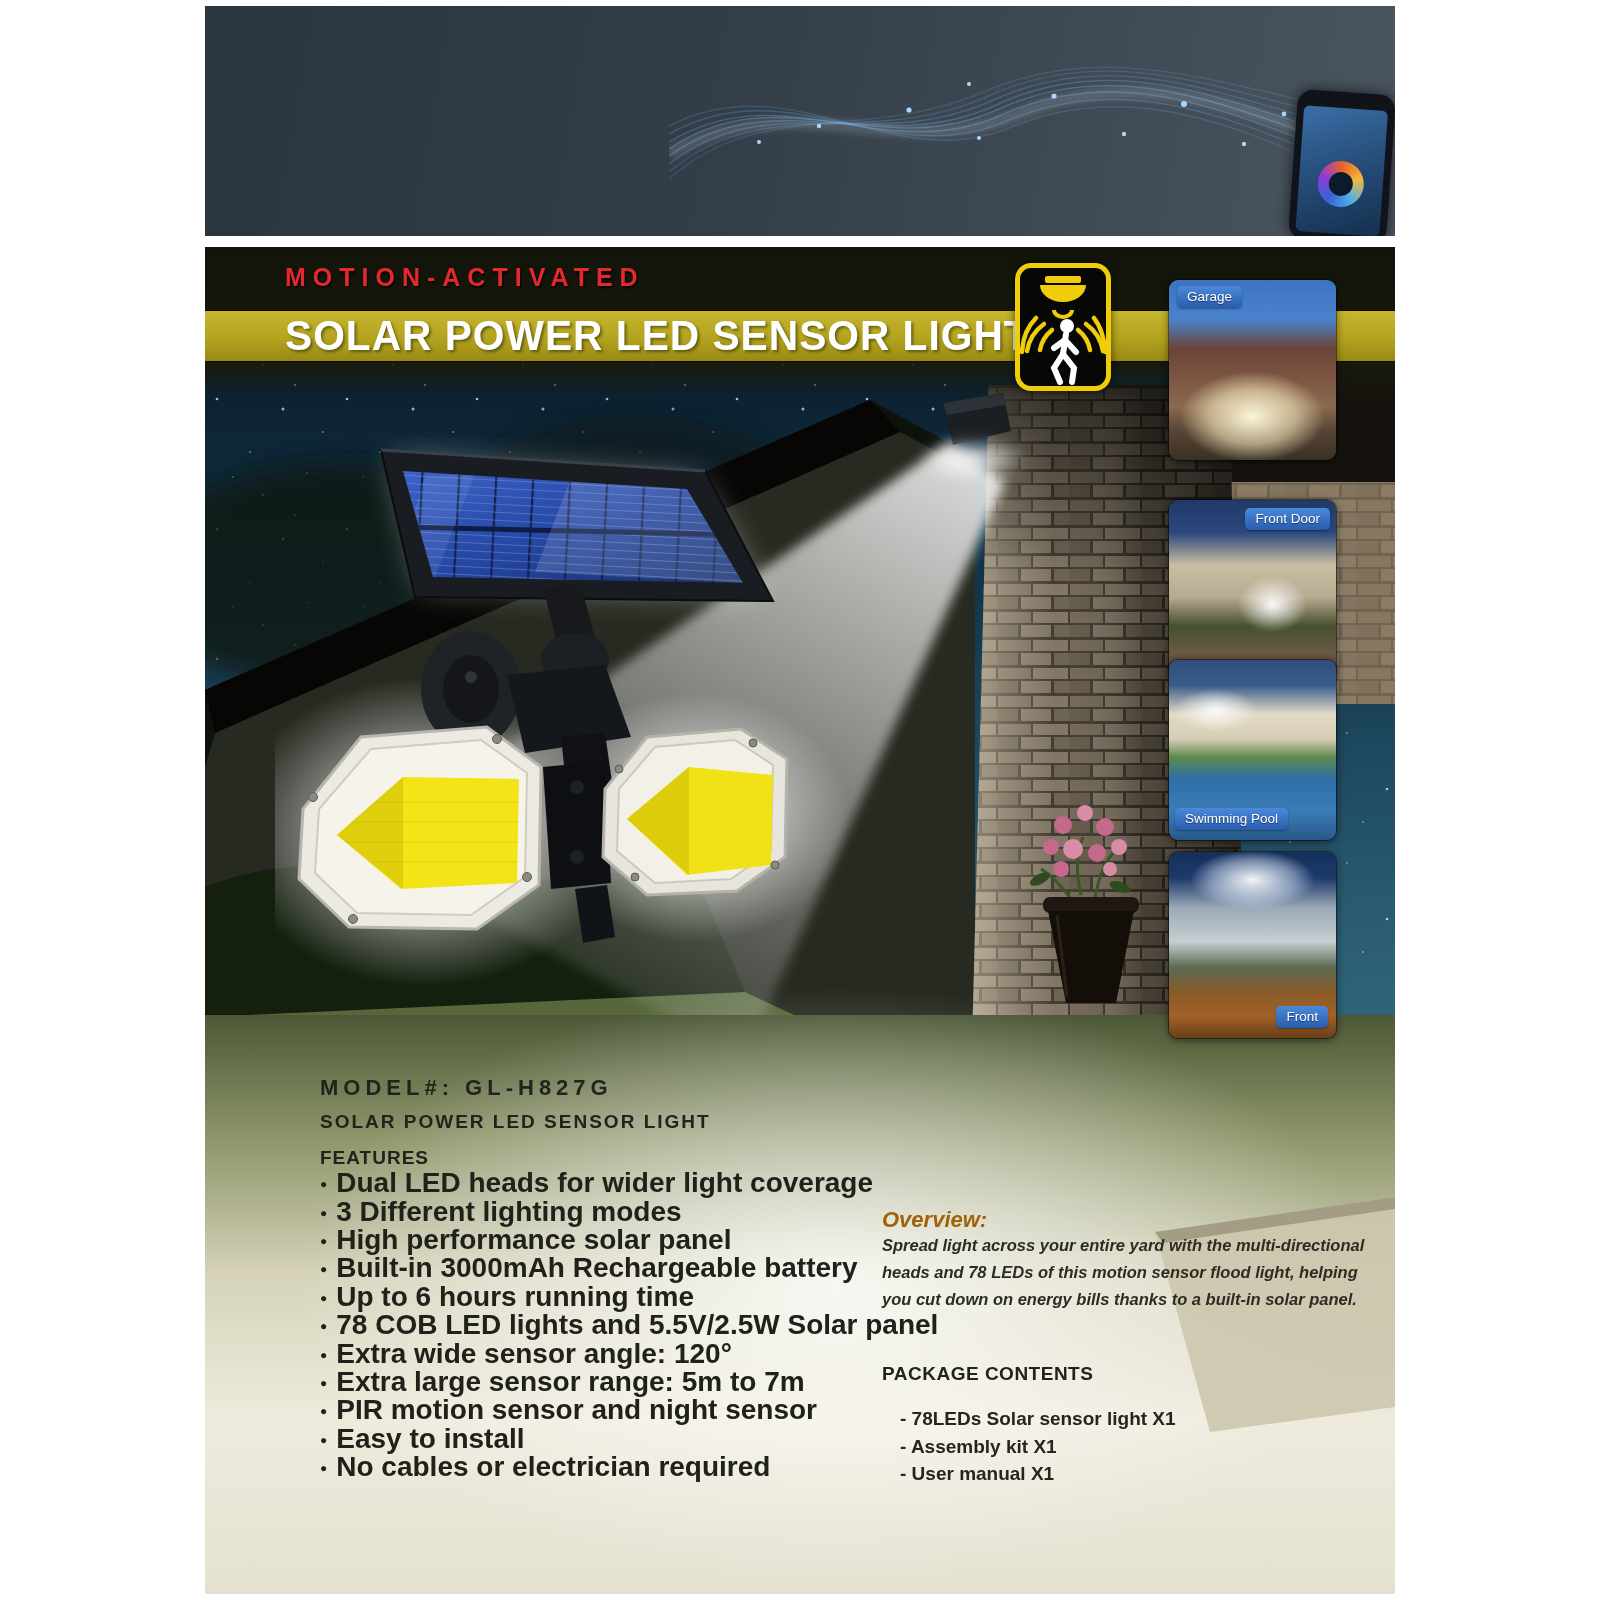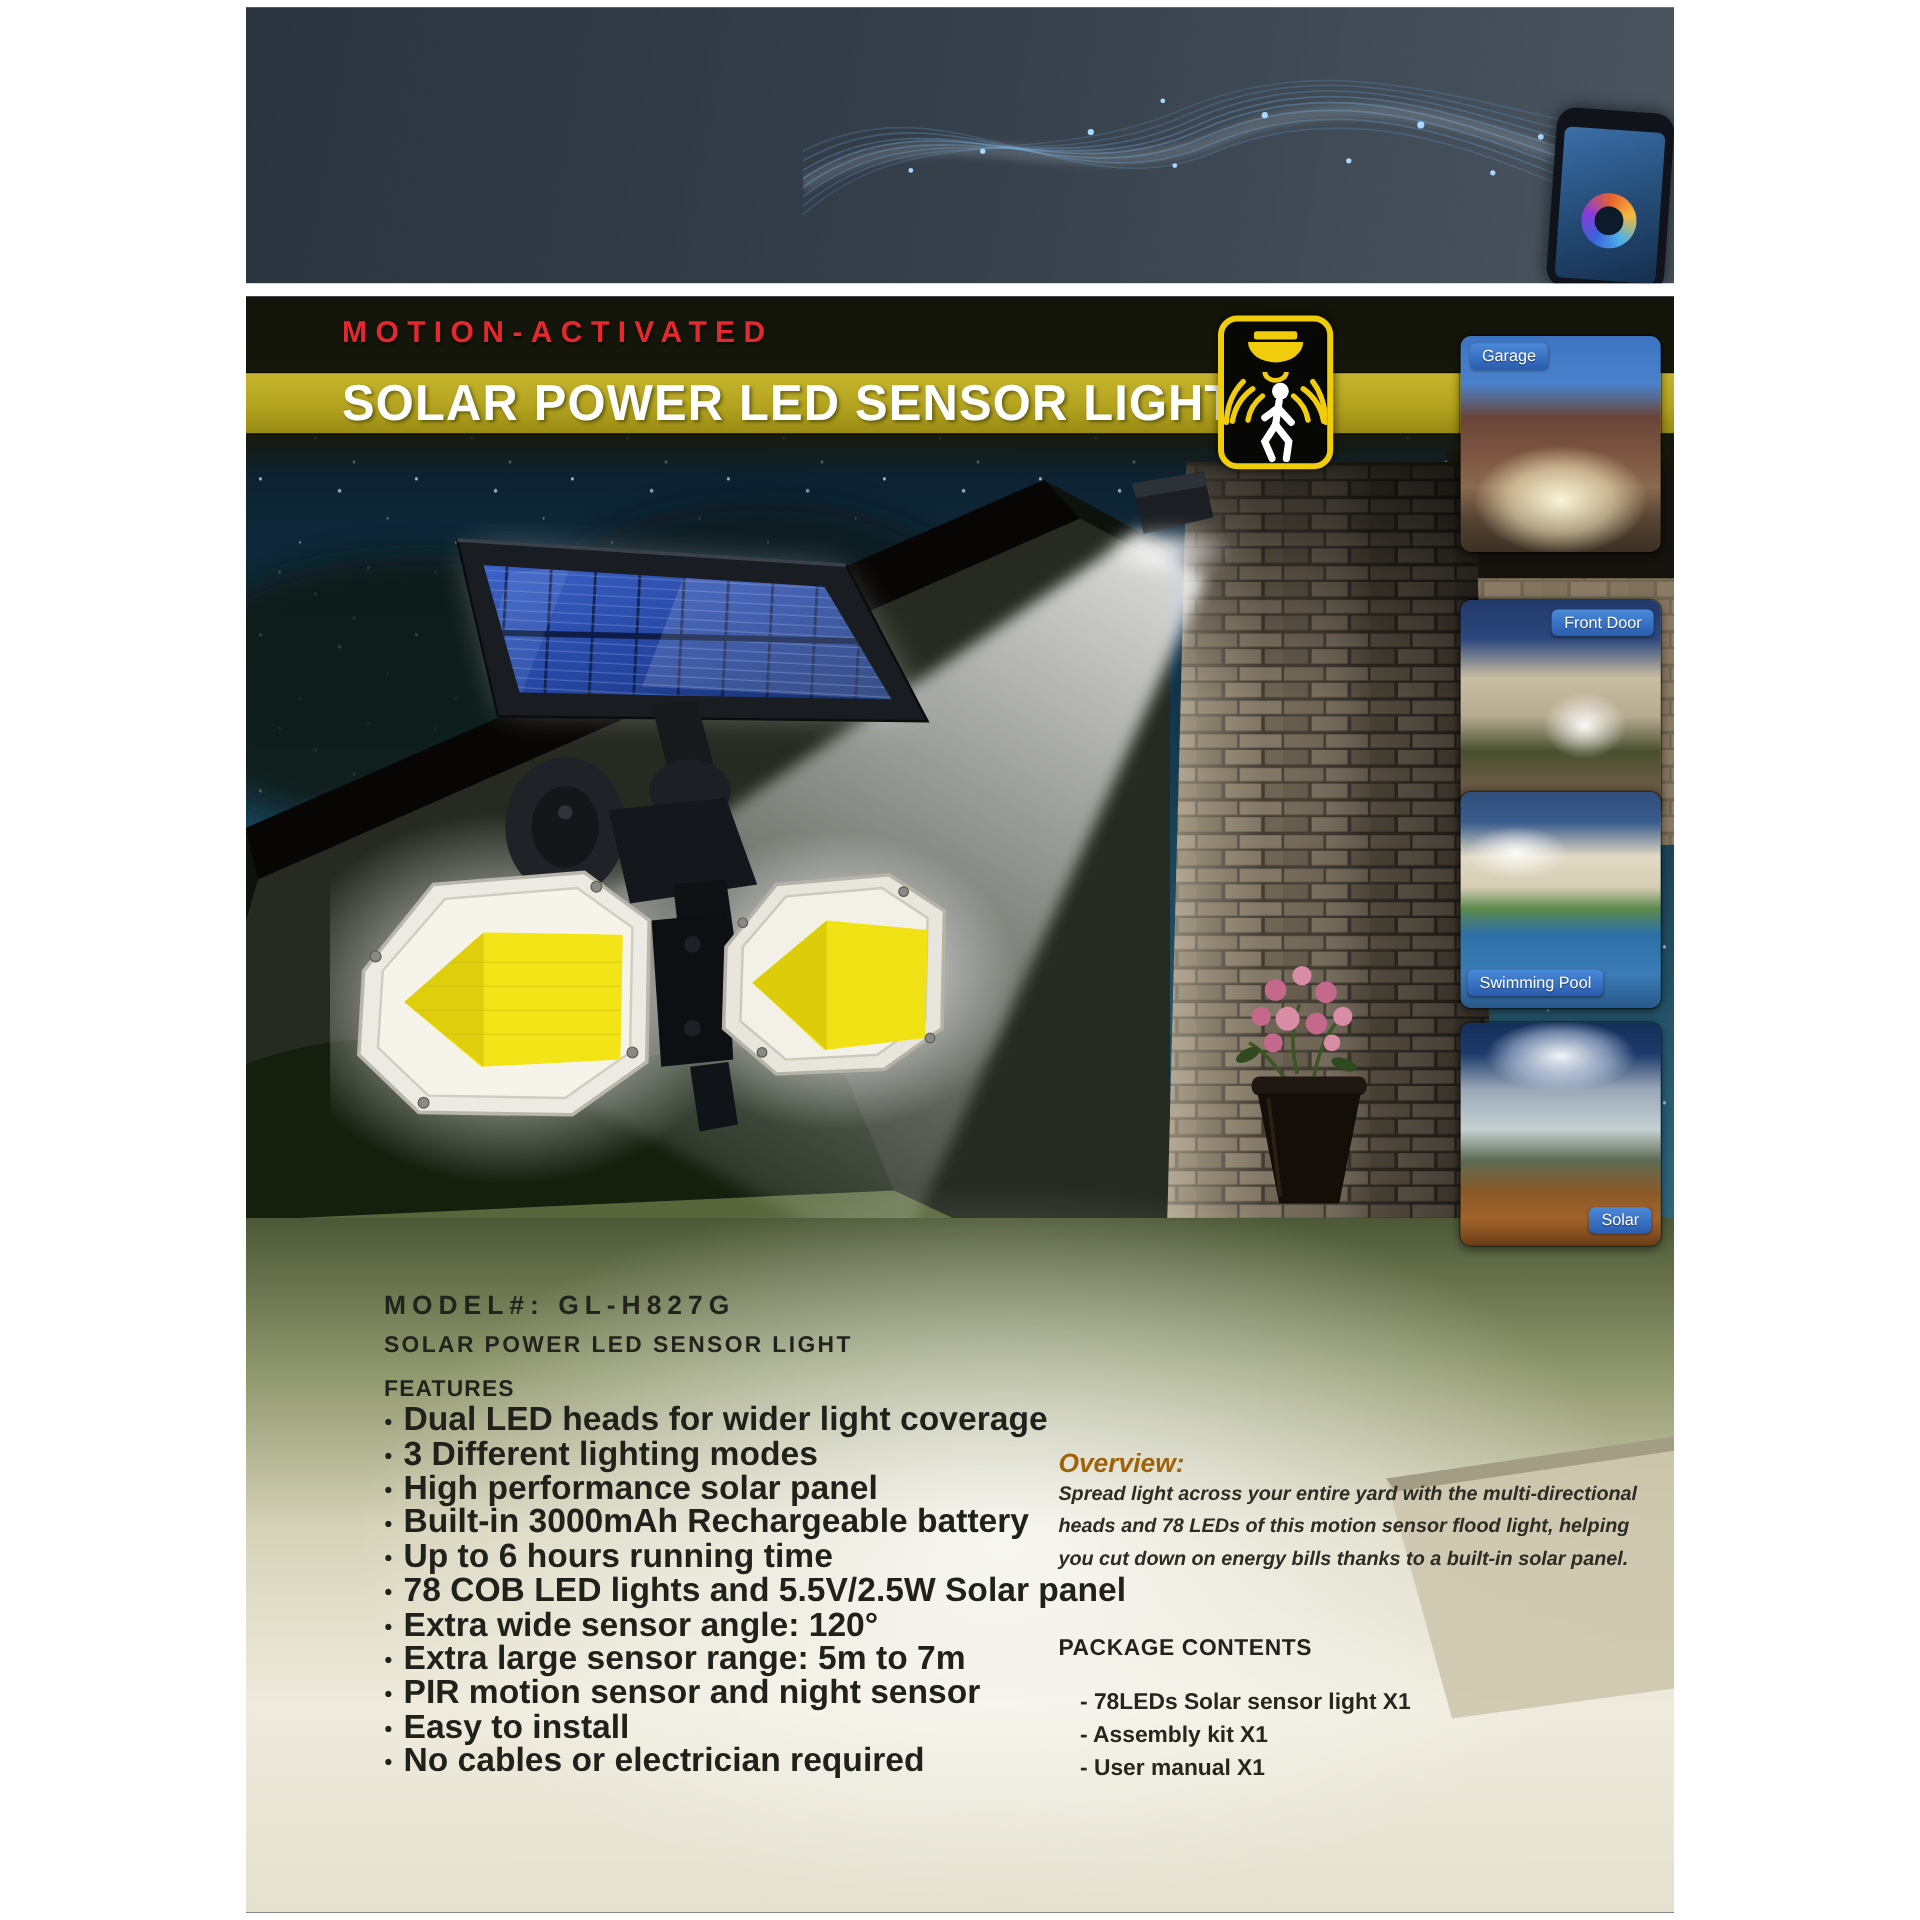--- a/index.html
+++ b/index.html
@@ -32,21 +32,21 @@
         background:linear-gradient(180deg,#c6b52c 0%,#b3a31f 55%,#998a14 100%);
         box-shadow:0 -1px 0 rgba(0,0,0,.45),0 1px 0 rgba(0,0,0,.45);}
   .band .title{position:absolute;left:80px;top:1px;font-size:42px;font-weight:bold;letter-spacing:1px;
         color:#ffffff;text-shadow:2px 2px 3px rgba(40,40,0,.55);transform:scaleX(.97);transform-origin:left;white-space:nowrap;}
 
   
   .sensor-badge{position:absolute;left:810px;top:16px;width:96px;height:128px;box-sizing:border-box;
         background:#070705;border:5px solid #f0cd0a;border-radius:16px;box-shadow:0 0 8px rgba(0,0,0,.6);}
 
   
-  .card{position:absolute;left:1012px;width:167px;border-radius:9px;overflow:hidden;
+  .card{position:absolute;left:964px;width:167px;border-radius:9px;overflow:hidden;
         box-shadow:0 0 0 1px rgba(0,0,0,.4),0 2px 8px rgba(0,0,0,.55);}
   .card-garage{top:33px;height:180px;background:
       radial-gradient(ellipse 62% 36% at 50% 76%, rgba(255,250,222,.97) 0%, rgba(255,244,198,.55) 42%, rgba(255,244,198,0) 70%),
       linear-gradient(180deg,#3c74c2 0%,#4a82cc 22%,#6a4437 38%,#7d5642 55%,#8a6a50 70%,#584434 84%,#3a3024 100%);}
   .card-frontdoor{top:221px;height:180px;background:
       radial-gradient(ellipse 32% 24% at 62% 58%, rgba(255,255,255,.95) 0%, rgba(255,255,255,0) 65%),
       linear-gradient(180deg,#22396a 0%,#2b477c 18%,#c9bda2 36%,#b6aa90 54%,#48502f 70%,#6a5a44 85%,#3e3527 100%); margin-top: 32px;}
   .card-pool{top:413px;height:180px;background:
       radial-gradient(ellipse 42% 20% at 28% 28%, rgba(255,255,255,.9) 0%, rgba(255,255,255,0) 60%),
       linear-gradient(180deg,#2f4e7c 0%,#3a5c8c 14%,#e2dac4 30%,#d6cdb6 44%,#5c8a4c 54%,#2e6fa8 66%,#3c7cb6 84%,#28588a 100%);}
@@ -272,21 +272,21 @@
     <div class="card card-garage">
       <span class="pill tl">Garage</span>
     </div>
     <div class="card card-frontdoor">
       <span class="pill tr">Front Door</span>
     </div>
     <div class="card card-pool">
       <span class="pill bl">Swimming Pool</span>
     </div>
     <div class="card card-garden">
-      <span class="pill br">Solar</span>
+      <span class="pill br">Front</span>
     </div>
 
     <svg class="product" viewBox="0 0 580 580">
       <defs>
         <linearGradient id="cellG" x1="0" y1="0" x2="1" y2="1">
           <stop offset="0" stop-color="#3c63c8"></stop>
             <stop offset=".5" stop-color="#2647a4"></stop>
             <stop offset="1" stop-color="#16306e"></stop>
         </linearGradient>
         <pattern id="cells" width="37" height="8" patternUnits="userSpaceOnUse" patternTransform="rotate(3)">

